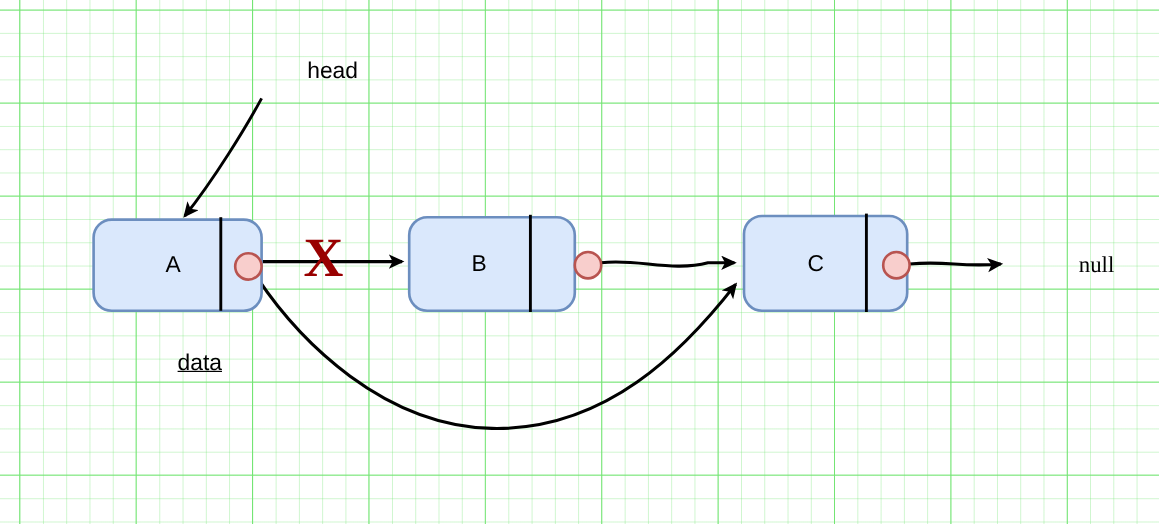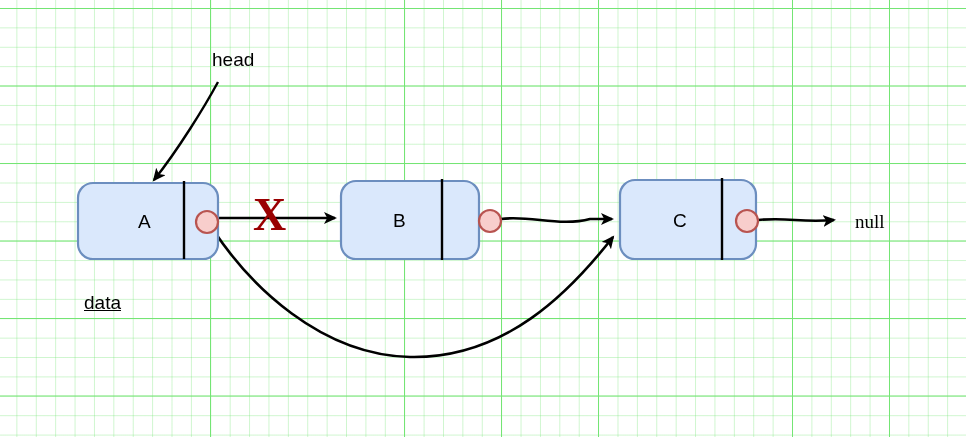--- a/index.html
+++ b/index.html
@@ -45,20 +45,21 @@
     color: #000000;
     line-height: 1;
     white-space: nowrap;
   }
   .plain-label {
     position: absolute;
     font-size: 19px;
     color: #000000;
     line-height: 1;
     white-space: nowrap;
+    margin-left: 44px;
   }
   .x-mark {
     position: absolute;
     font-family: "Liberation Serif", serif;
     font-weight: bold;
     font-size: 46px;
     line-height: 1;
     color: #990000;
     white-space: nowrap;
   }
@@ -115,18 +116,18 @@
       <line x1="722" y1="178" x2="722" y2="260" stroke="#000000" stroke-width="2.4"></line>
       <circle cx="747" cy="221" r="11" fill="#f8cecc" stroke="#b85450" stroke-width="2.2"></circle>
     </g>
   </svg>
 
   <div class="node-label" style="left:138px; top:212px;">A</div>
   <div class="node-label" style="left:393px; top:211px;">B</div>
   <div class="node-label" style="left:673px; top:211px;">C</div>
 
   <div class="plain-label" style="left:212px; top:50px;">head</div>
-  <div class="plain-label" style="left:84px; top:293px;text-decoration:underline;">data</div>
+  <div class="plain-label" style="left:104px; top:293px;text-decoration:underline;">data</div>
   <div class="plain-label" style="left:855px; top:212px;font-family:Liberation Serif, serif;">null</div>
 
   <div class="x-mark" style="left:253px; top:192px;">X</div>
 
 </div>
 
 </body></html>

